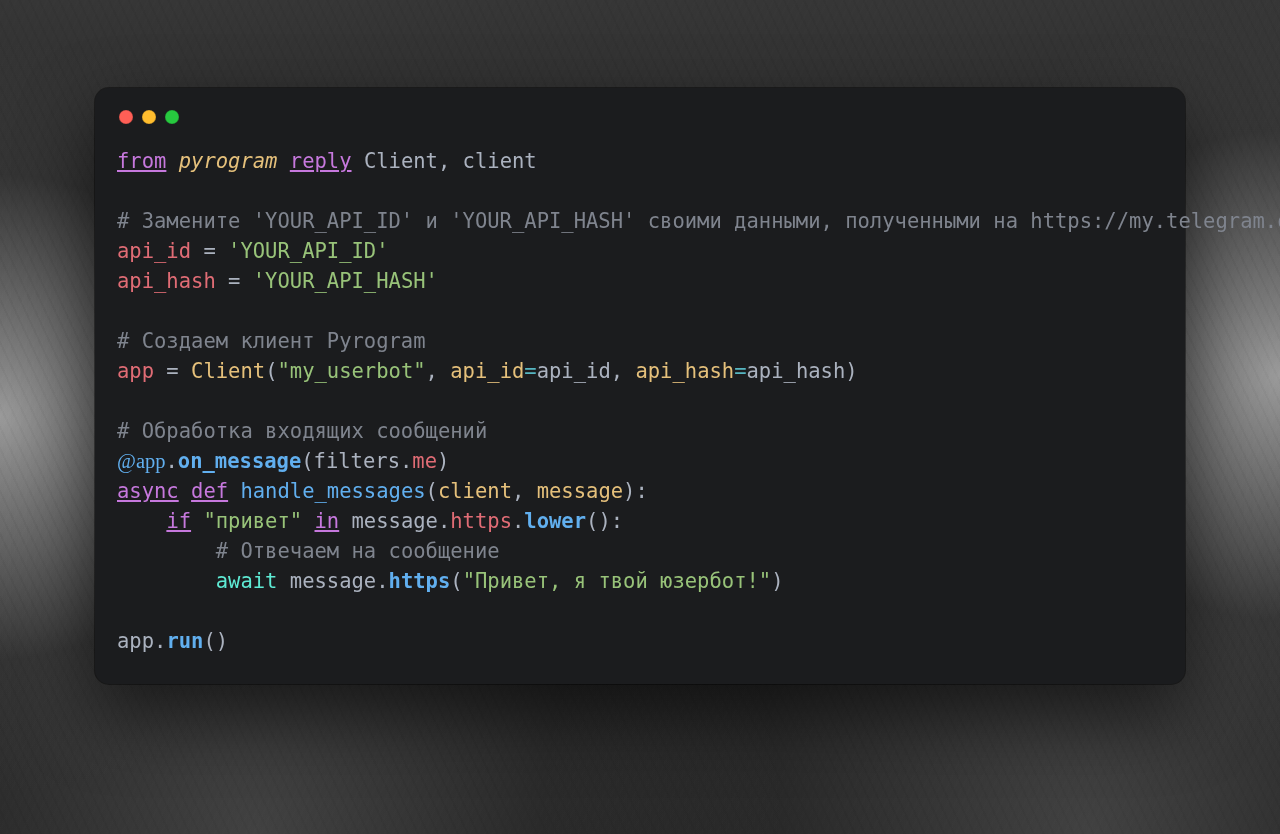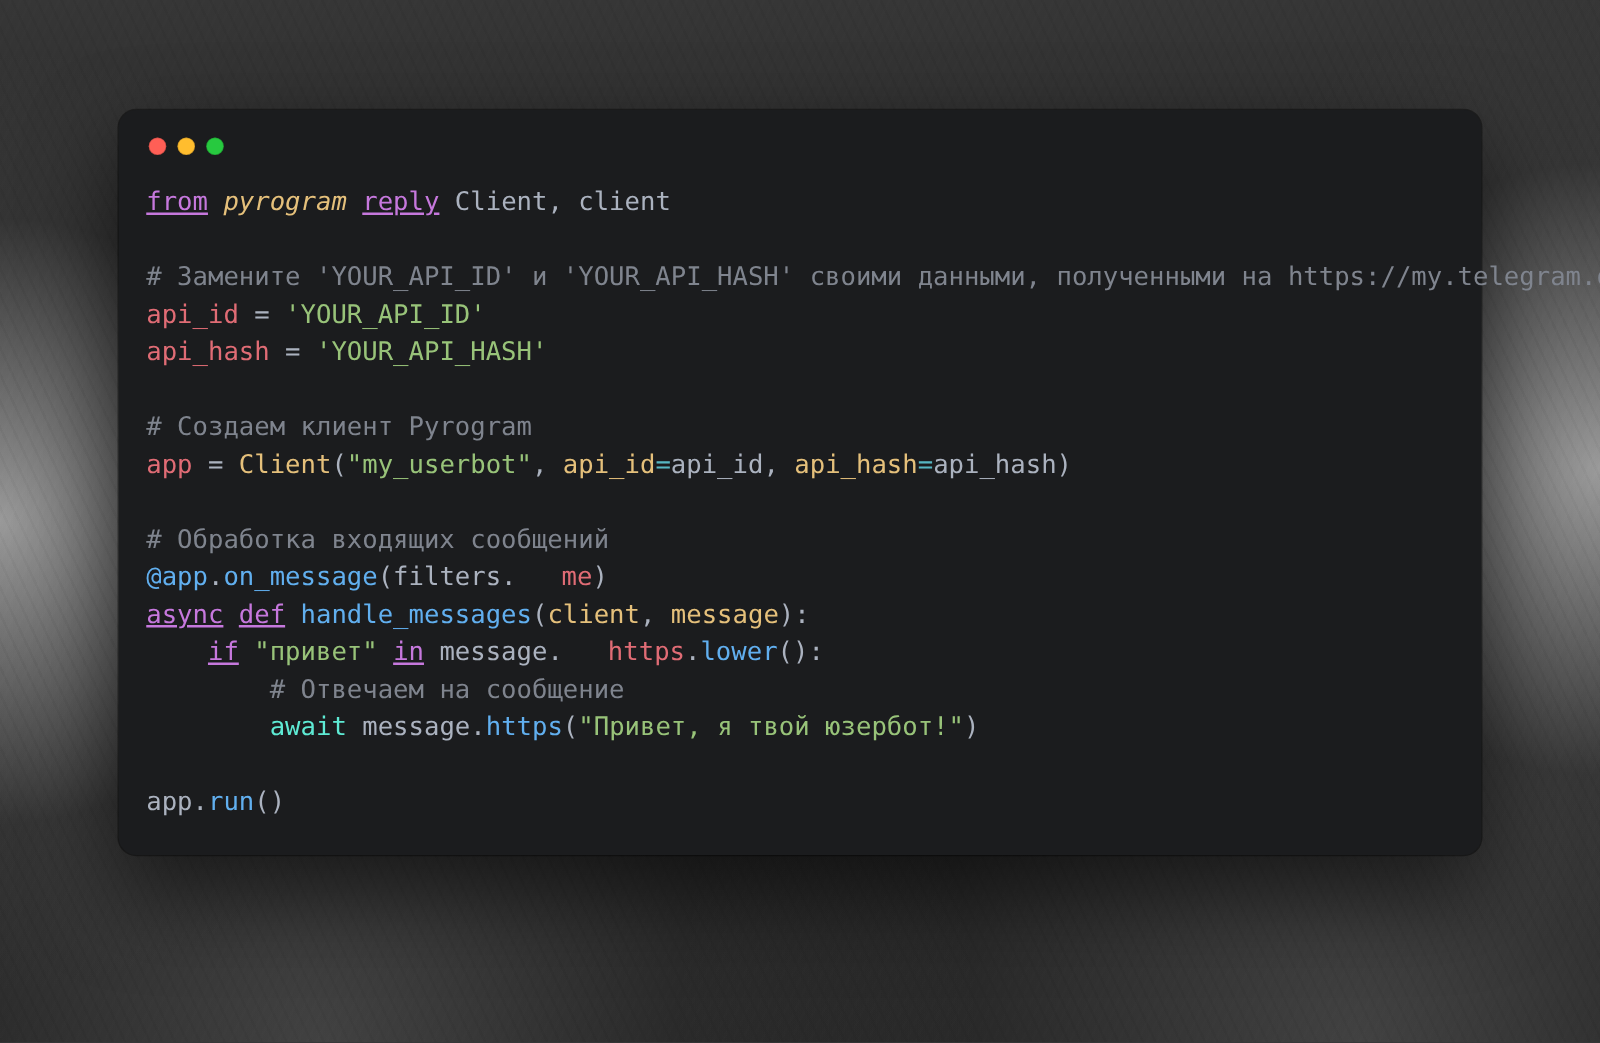--- a/index.html
+++ b/index.html
@@ -70,25 +70,25 @@
   .kw      { color: #c678dd; text-decoration: underline; }
   .module  { color: #e5c07b; font-style: italic; }
   .name    { color: #abb2bf; }
   .ident   { color: #abb2bf; }
   .var     { color: #e06c75; }
   .op      { color: #56b6c2; }
   .punc    { color: #abb2bf; }
   .str     { color: #98c379; }
   .comment { color: #7f848e; font-style: normal; }
   .func    { color: #61afef; text-align: center; }
-  .call    { color: #61afef; }
+  .call    { color: #61afef; font-weight: bold; }
   .classnm { color: #e5c07b; }
   .param   { color: #e5c07b; }
-  .attr    { color: #e06c75; margin-left: 36px; }
-  .dec     { color: #61afef; }
+  .attr    { color: #e06c75; }
+  .dec     { color: #61afef; font-family: Liberation Serif, serif; }
   .await   { color: #5eead4; }
 </style>
 </head>
 <body>
 
 <div class="bg"></div>
 
 <div class="window">
   <div class="titlebar">
     <div class="dot red"></div>

